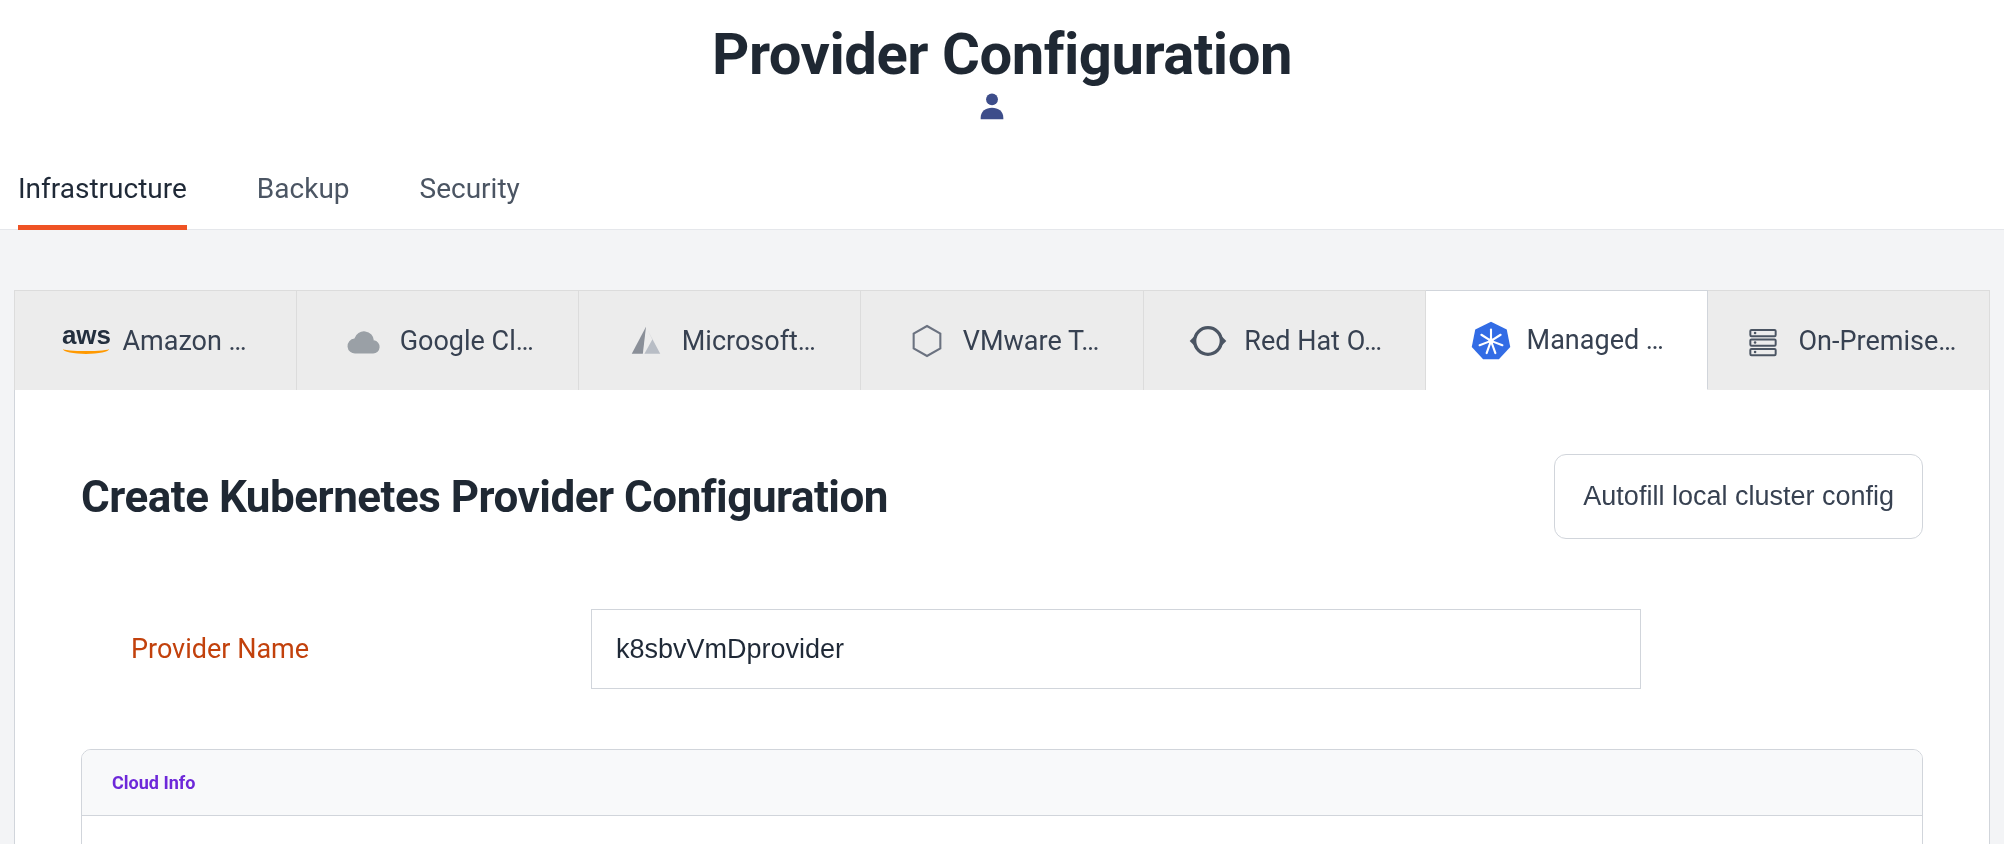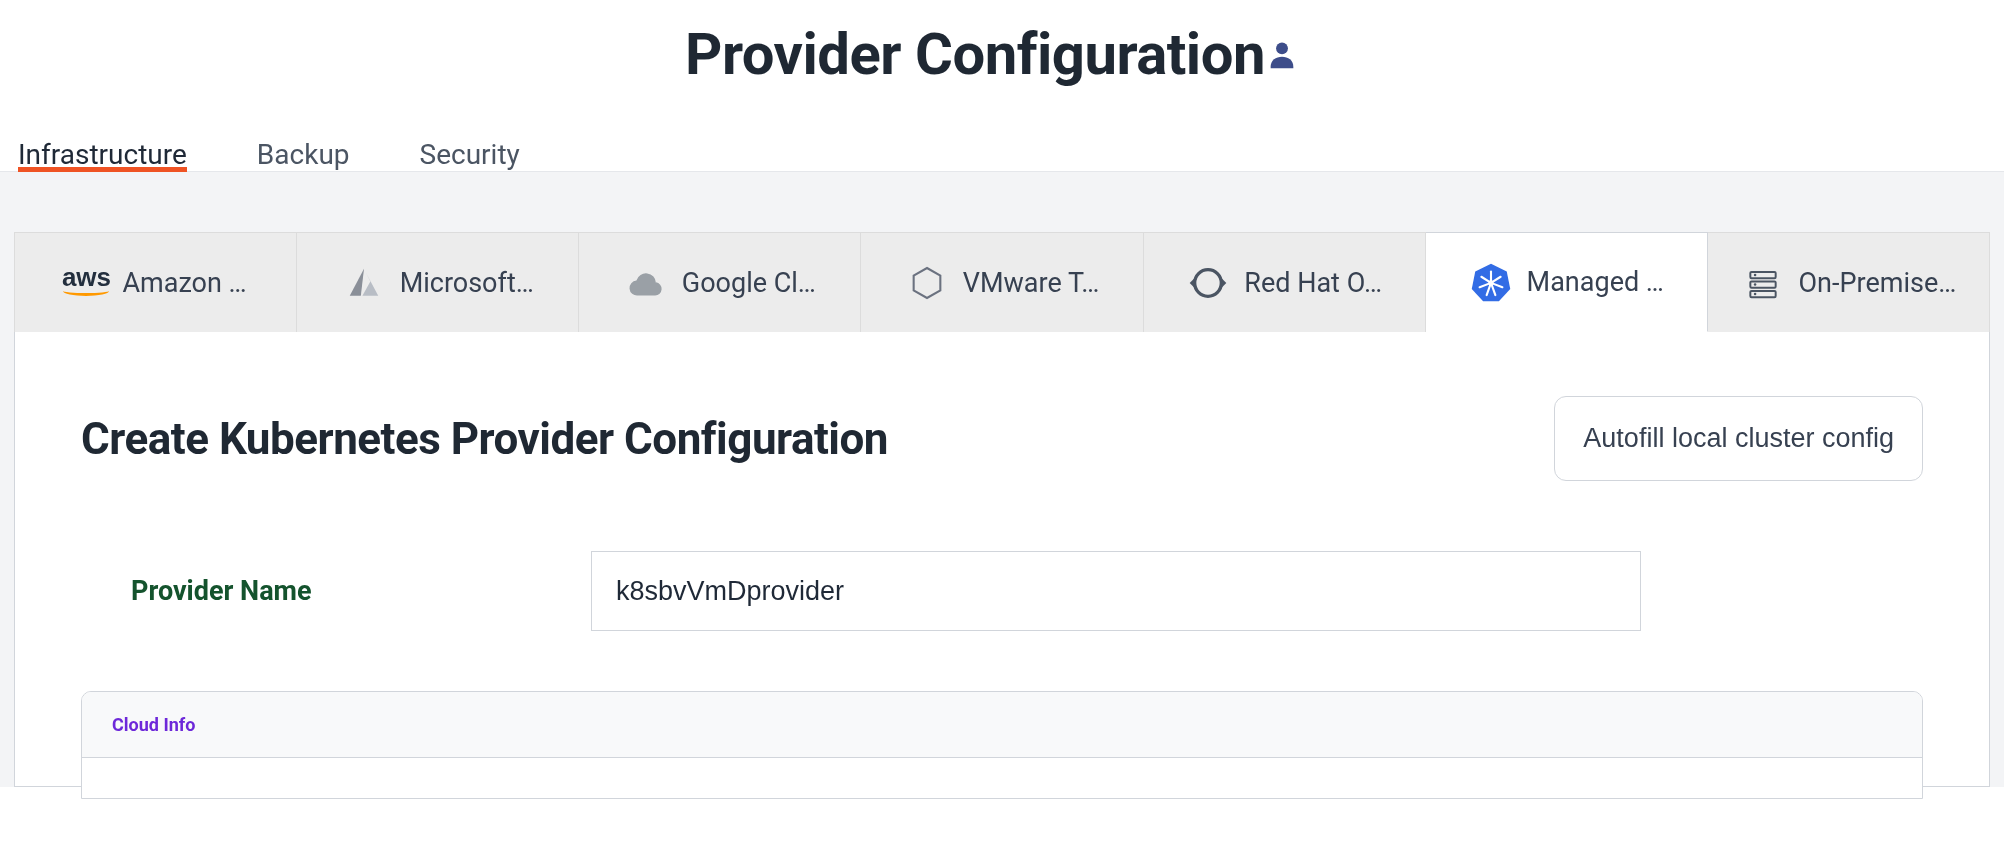--- a/index.html
+++ b/index.html
@@ -8,22 +8,23 @@
     height: 844px;
     font-family: -apple-system, BlinkMacSystemFont, "Segoe UI", Roboto, "Helvetica Neue", Arial, sans-serif;
     background: #ffffff;
     color: #1f2937;
     overflow: hidden;
   }
 
   .page-header {
     display: flex;
     align-items: center;
-    justify-content: center;
+    justify-content: space-between;
     padding: 20px 18px 0 18px;
+    flex-direction: column;
   }
   .page-title {
     font-size: 58px;
     font-weight: 700;
     color: #1f2833;
     letter-spacing: -0.5px;
   }
   .user-icon-wrap {
     padding-right: 20px;
     display: flex;
@@ -34,20 +35,21 @@
 
   .top-tabs {
     display: flex;
     gap: 70px;
     padding: 50px 18px 0 18px;
     border-bottom: 1px solid #e5e7eb;
   }
   .top-tab {
     font-size: 28px;
     color: #4b5563;
+    padding-bottom: 24px;
     cursor: pointer;
     position: relative;
   }
   .top-tab.active {
     color: #1f2937;
   }
   .top-tab.active::after {
     content: "";
     position: absolute;
     left: 0; right: 0; bottom: -1px;
@@ -150,22 +152,21 @@
   .form-row {
     display: flex;
     align-items: center;
     gap: 0;
     margin-bottom: 60px;
     padding-left: 50px;
   }
   .form-label {
     width: 460px;
     font-size: 27px;
-    color: #14532d;
-    font-weight: bold;
+    color: #c2410c;
   }
   .form-input {
     flex: 1;
     height: 80px;
     border: 1px solid #d1d5db;
     border-radius: 0;
     font-size: 27px;
     padding: 0 24px;
     color: #1f2937;
     background: #ffffff;
@@ -221,35 +222,35 @@
         <div class="aws-wrap">
           <span class="aws-text">aws</span>
           <span class="aws-smile"></span>
         </div>
       </div>
       <span class="label">Amazon …</span>
     </div>
 
     <div class="provider-tab">
       <div class="icon-slot">
+        <svg viewBox="0 0 48 48" width="40" height="40">
+          <path fill="#9aa0a6" d="M36 30a12 12 0 0 0-23.5-3A9 9 0 0 0 14 45h21a8 8 0 0 0 1-15.9z" transform="translate(0 -6)"></path>
+        </svg>
+      </div>
+      <span class="label">Google Cl…</span>
+    </div>
+
+    <div class="provider-tab">
+      <div class="icon-slot">
         <svg viewBox="0 0 48 48" width="38" height="38">
           <polygon fill="#8a8f98" points="24,6 6,40 20,40"></polygon>
           <polygon fill="#b8bdc5" points="26,10 42,40 22,40 32,22"></polygon>
         </svg>
       </div>
       <span class="label">Microsoft…</span>
-    </div>
-
-    <div class="provider-tab">
-      <div class="icon-slot">
-        <svg viewBox="0 0 48 48" width="40" height="40">
-          <path fill="#9aa0a6" d="M36 30a12 12 0 0 0-23.5-3A9 9 0 0 0 14 45h21a8 8 0 0 0 1-15.9z" transform="translate(0 -6)"></path>
-        </svg>
-      </div>
-      <span class="label">Google Cl…</span>
     </div>
 
     <div class="provider-tab">
       <div class="icon-slot">
         <svg viewBox="0 0 48 48" width="40" height="40">
           <polygon fill="none" stroke="#6b7280" stroke-width="2.5" points="24,6 40,15 40,33 24,42 8,33 8,15"></polygon>
         </svg>
       </div>
       <span class="label">VMware T…</span>
     </div>

